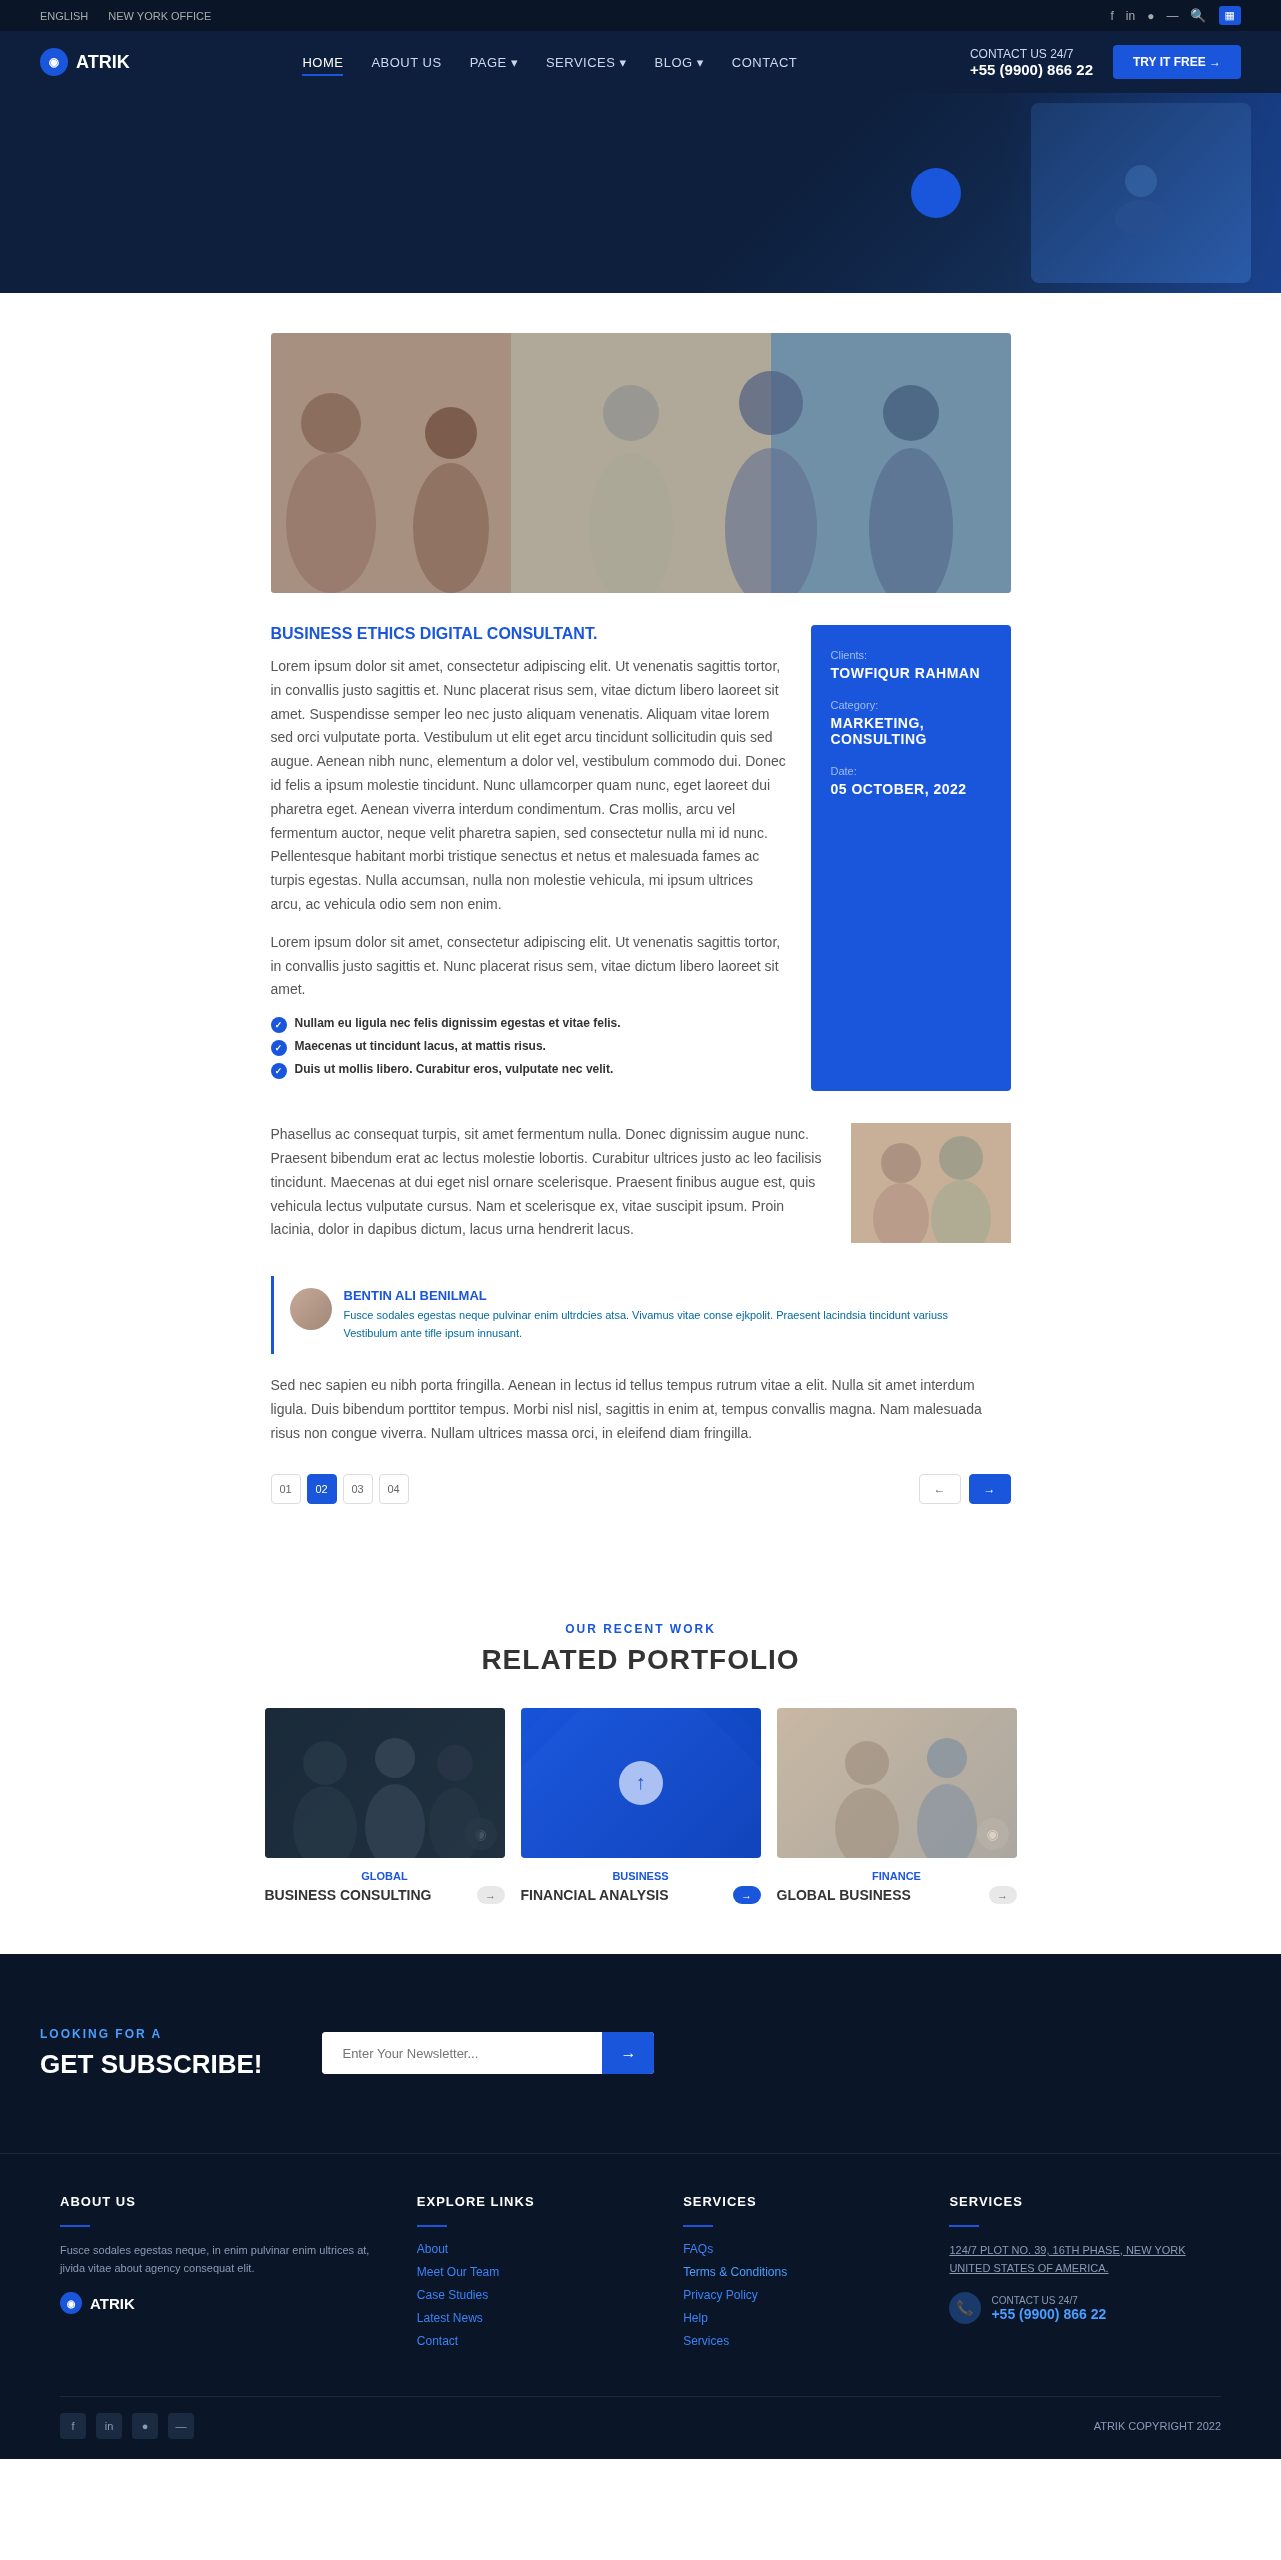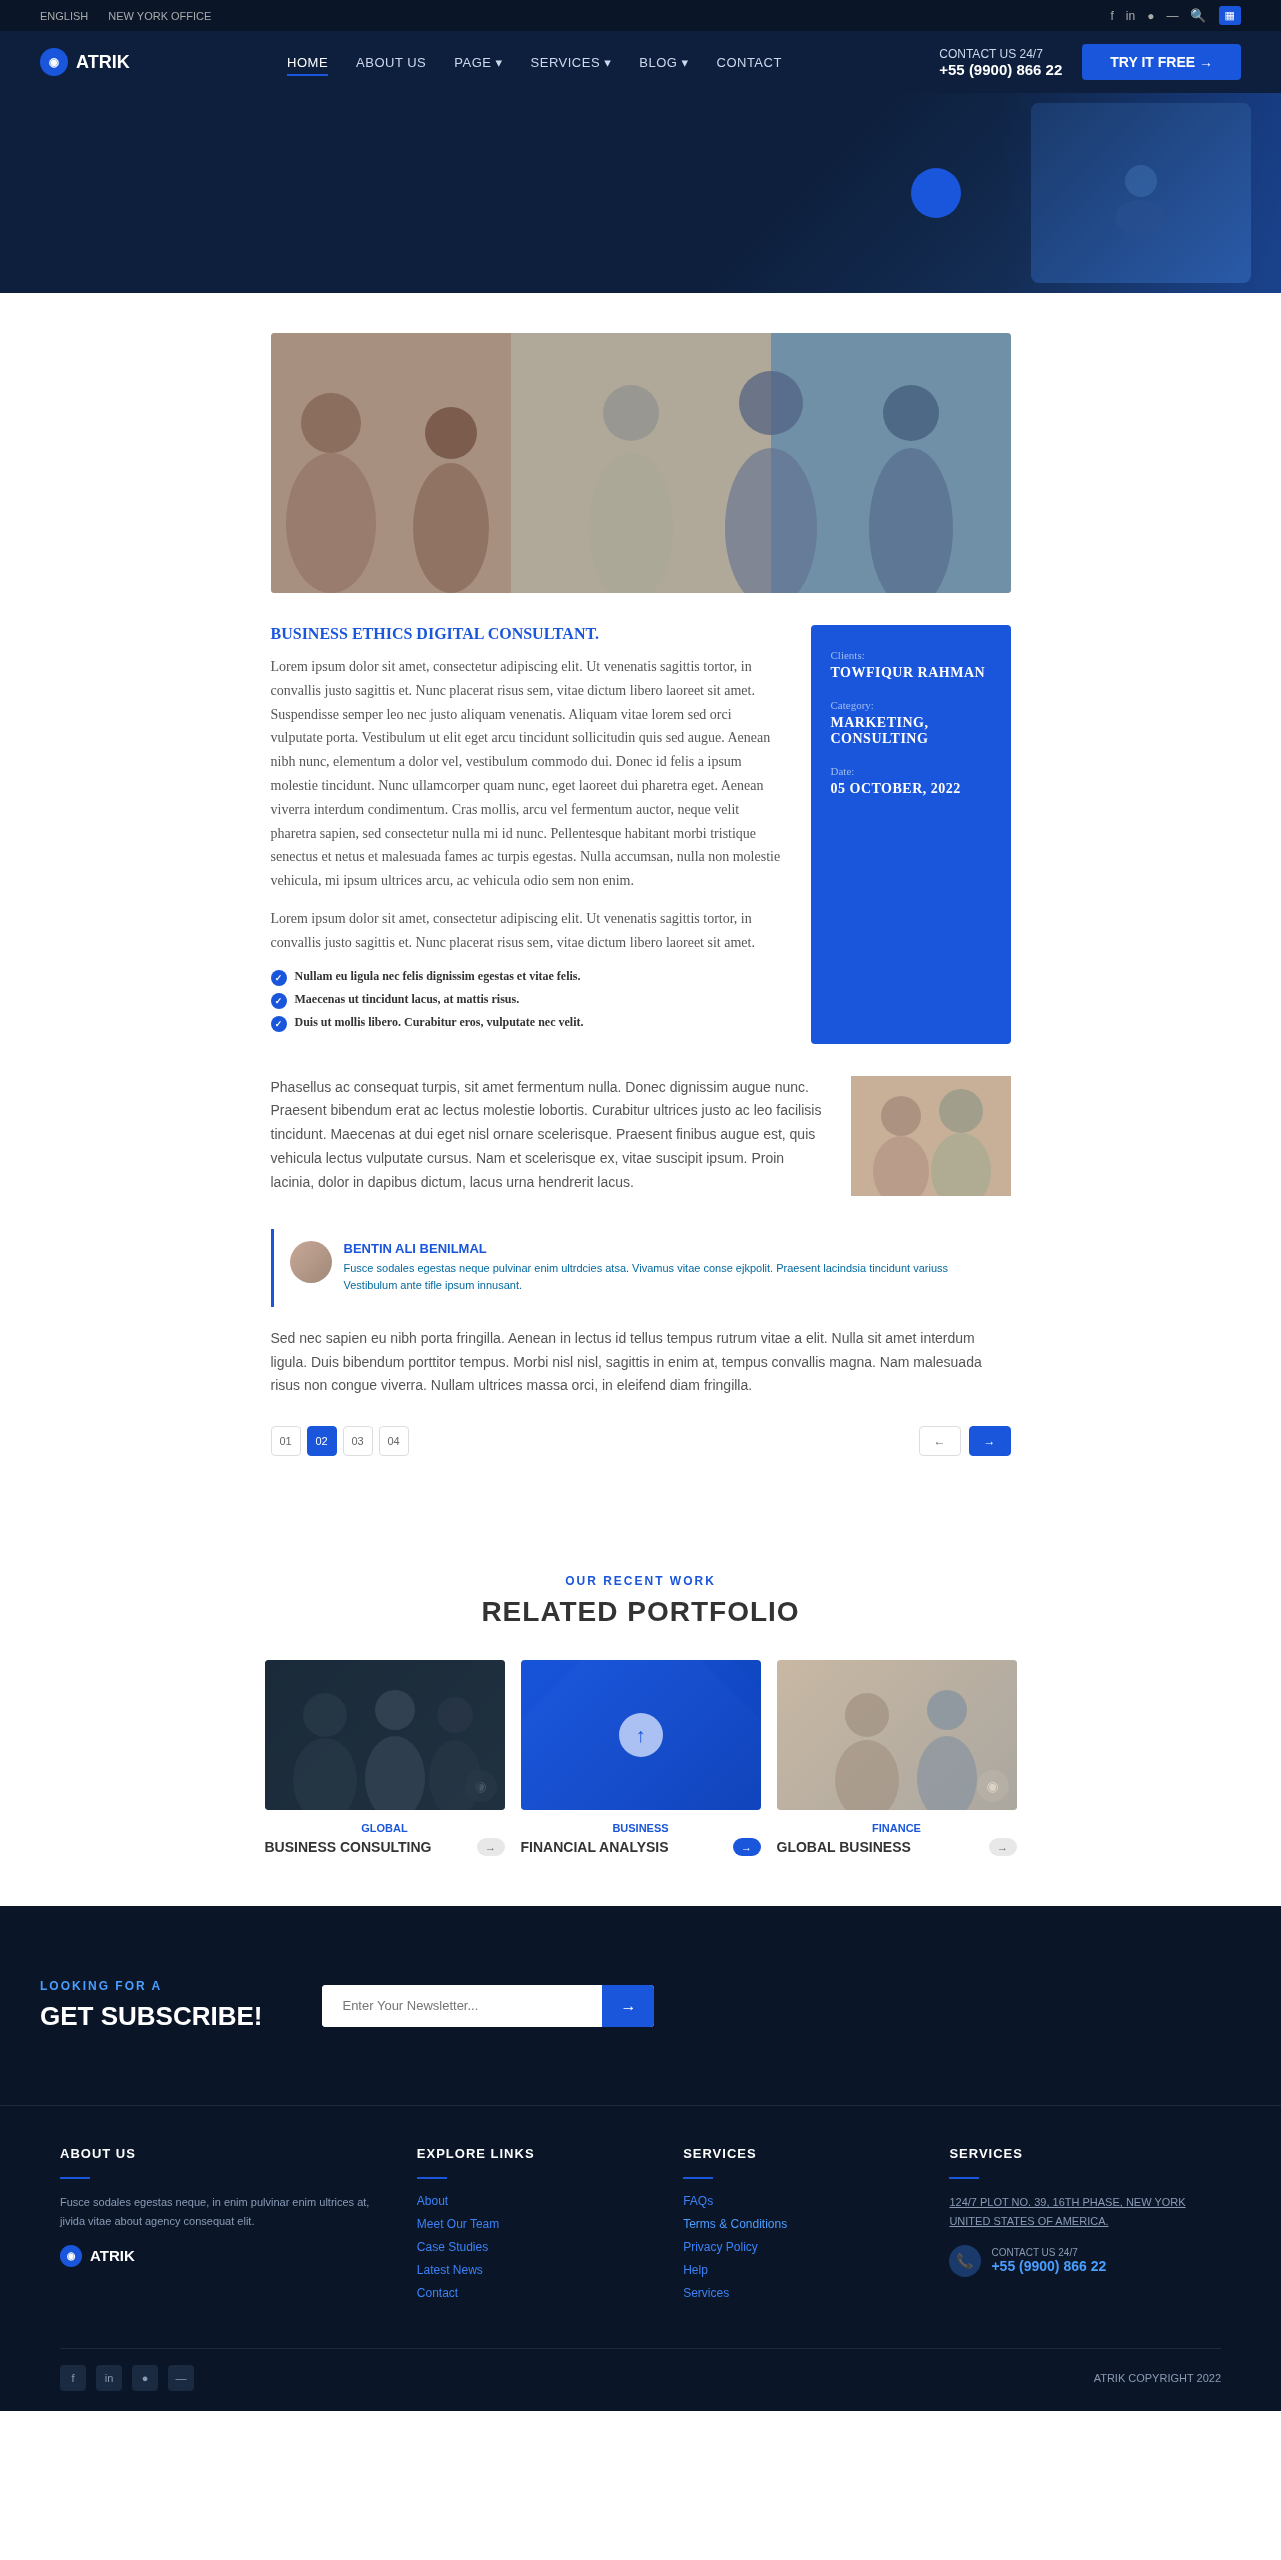--- a/index.html
+++ b/index.html
@@ -79,23 +79,23 @@
     }
     .contact-info .phone {
       color: #fff;
       font-size: 15px;
       font-weight: 700;
     }
     .try-btn {
       background: #1a56db;
       color: #fff;
       border: none;
-      padding: 10px 28px;
+      padding: 10px 20px;
       border-radius: 4px;
-      font-size: 14px;
+      font-size: 12px;
       font-weight: 600;
       cursor: pointer;
       display: flex;
       align-items: center;
       gap: 6px;
       white-space: nowrap;
     }
 
     
     .hero {
@@ -173,21 +173,20 @@
       justify-content: center;
       overflow: hidden;
       position: relative;
     }
 
     
     .content-sidebar {
       display: flex;
       gap: 24px;
       margin-bottom: 32px;
-      font-family: Liberation Serif, serif;
     }
     .content-main { flex: 1; }
     .content-sidebar-box {
       width: 200px;
       flex-shrink: 0;
       background: #1a56db;
       border-radius: 4px;
       padding: 24px 20px;
       color: #fff;
     }

